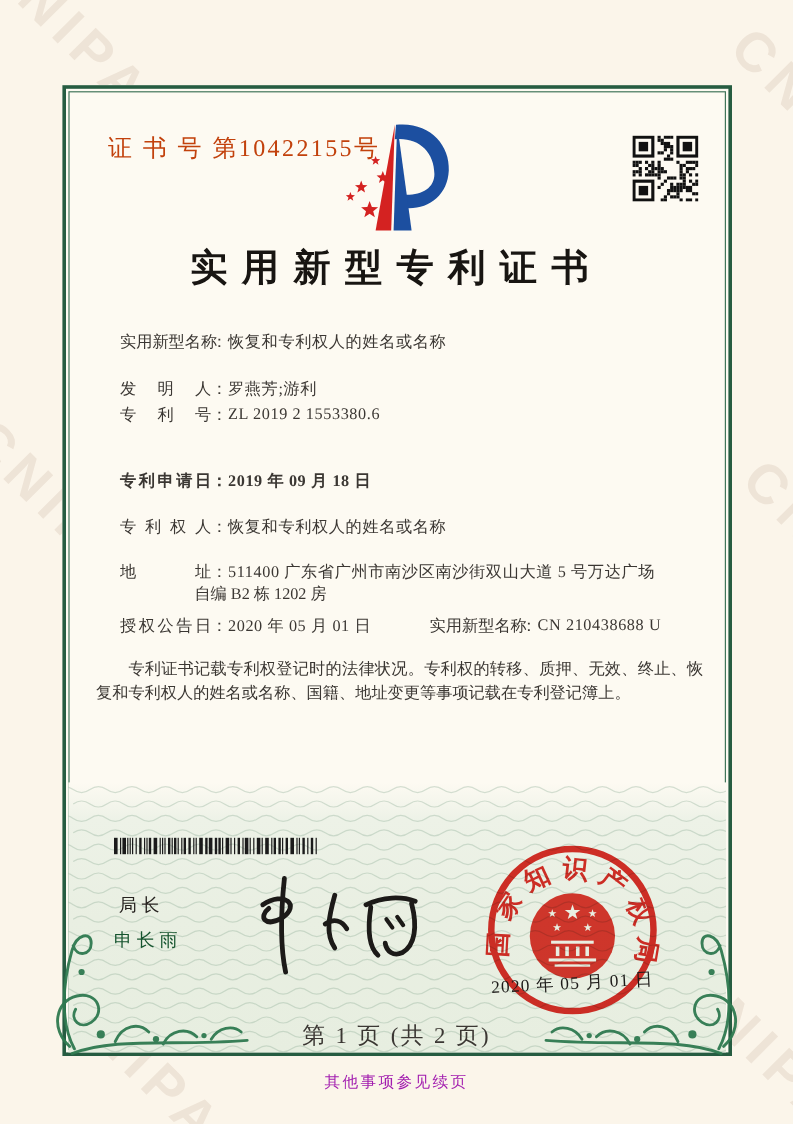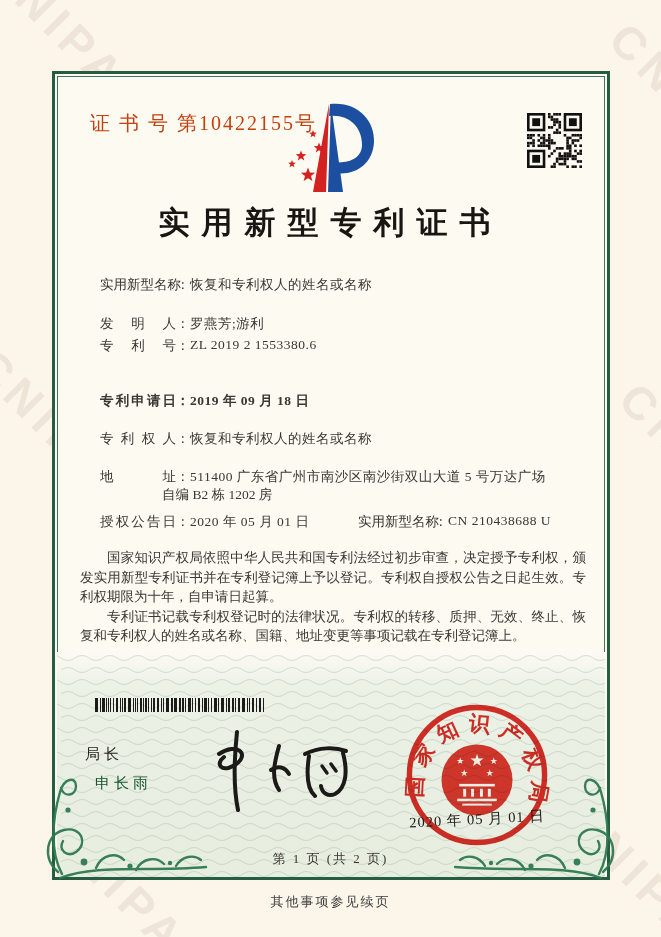--- a/index.html
+++ b/index.html
@@ -23,32 +23,32 @@
   .lbl{display:inline-block;width:76px;text-align:justify;text-align-last:justify;
        letter-spacing:0;vertical-align:top;margin-left:12px;}
   .colon{display:inline-block;width:14px;vertical-align:top;}
   .val{display:inline-block;letter-spacing:0.5px;vertical-align:top;}
   .addr2{position:absolute;left:74px;white-space:nowrap;text-align:center;}
   .grant-no{position:absolute;left:258px;top:0;white-space:nowrap;}
   .paras{position:absolute;left:80px;top:548px;width:506px;font-size:13.5px;
          line-height:19.5px;text-align:justify;color:#3b3733;}
   .paras p{margin:0;text-indent:2em;}
   .barcode{position:absolute;left:95px;top:698px;width:172px;height:14px;}
-  .sig-title{position:absolute;left:85px;top:745px;font-family:"Liberation Sans",sans-serif;
+  .sig-title{position:absolute;left:99px;top:745px;font-family:"Liberation Sans",sans-serif;
              font-size:15px;letter-spacing:4px;color:#26221f;}
   .sig-name{position:absolute;left:95px;top:774px;font-family:"Liberation Sans",sans-serif;
             font-size:15px;letter-spacing:4px;color:#14532d;}
   .sig-hand{position:absolute;left:195px;top:722px;width:160px;height:95px;}
   .seal{position:absolute;left:403px;top:701px;width:148px;height:148px;mix-blend-mode:multiply;opacity:0.93;}
   .seal-date{position:absolute;left:398px;top:810px;width:158px;text-align:center;
              font-size:14.5px;color:#1c1a18;transform:rotate(-3deg);letter-spacing:1px;}
   .pagination{position:absolute;left:0;top:850px;width:100%;text-align:center;
-              font-size:13px;letter-spacing:2px;color:#3b3733;}
+              font-size:19px;letter-spacing:2px;color:#3b3733;}
   .footer-note{position:absolute;left:0;top:893px;width:100%;text-align:center;
-               font-size:13px;letter-spacing:2px;color:#404040;}
+               font-size:13px;letter-spacing:2px;color:#a21caf;}
   .ornament{position:absolute;width:175px;height:145px;pointer-events:none;}
   .orn-left{left:38px;top:740px;}
   .orn-right{left:448px;top:740px;transform:scaleX(-1);}
   svg{display:block;}
 </style>
 </head>
 <body>
 
 <div class="page">
 
@@ -255,21 +255,20 @@
     </div>
     <div class="row" style="top:513px;">
       <span class="lbl">授权公告日</span><span class="colon">：</span><span class="val">2020 年 05 月 01 日</span>
       <span class="grant-no">
         <span class="lbl">实用新型名称</span><span class="colon">：</span><span class="val">CN 210438688 U</span>
       </span>
     </div>
   </div>
 
   <div class="paras">
-    <p>国家知识产权局依照中华人民共和国专利法经过初步审查，决定授予专利权，颁发实用新型专利证书并在专利登记簿上予以登记。专利权自授权公告之日起生效。专利权期限为十年，自申请日起算。</p>
     <p>专利证书记载专利权登记时的法律状况。专利权的转移、质押、无效、终止、恢复和专利权人的姓名或名称、国籍、地址变更等事项记载在专利登记簿上。</p>
   </div>
 
   <svg class="barcode" id="barcode" viewBox="0 0 172 14" preserveAspectRatio="none">
       <rect x="0" y="0" width="3" height="14" fill="#1b1b1b"></rect>
       <rect x="5" y="0" width="1" height="14" fill="#1b1b1b"></rect>
       <rect x="7" y="0" width="3" height="14" fill="#1b1b1b"></rect>
       <rect x="11" y="0" width="1" height="14" fill="#1b1b1b"></rect>
       <rect x="13" y="0" width="1" height="14" fill="#1b1b1b"></rect>
       <rect x="15" y="0" width="1" height="14" fill="#1b1b1b"></rect>

